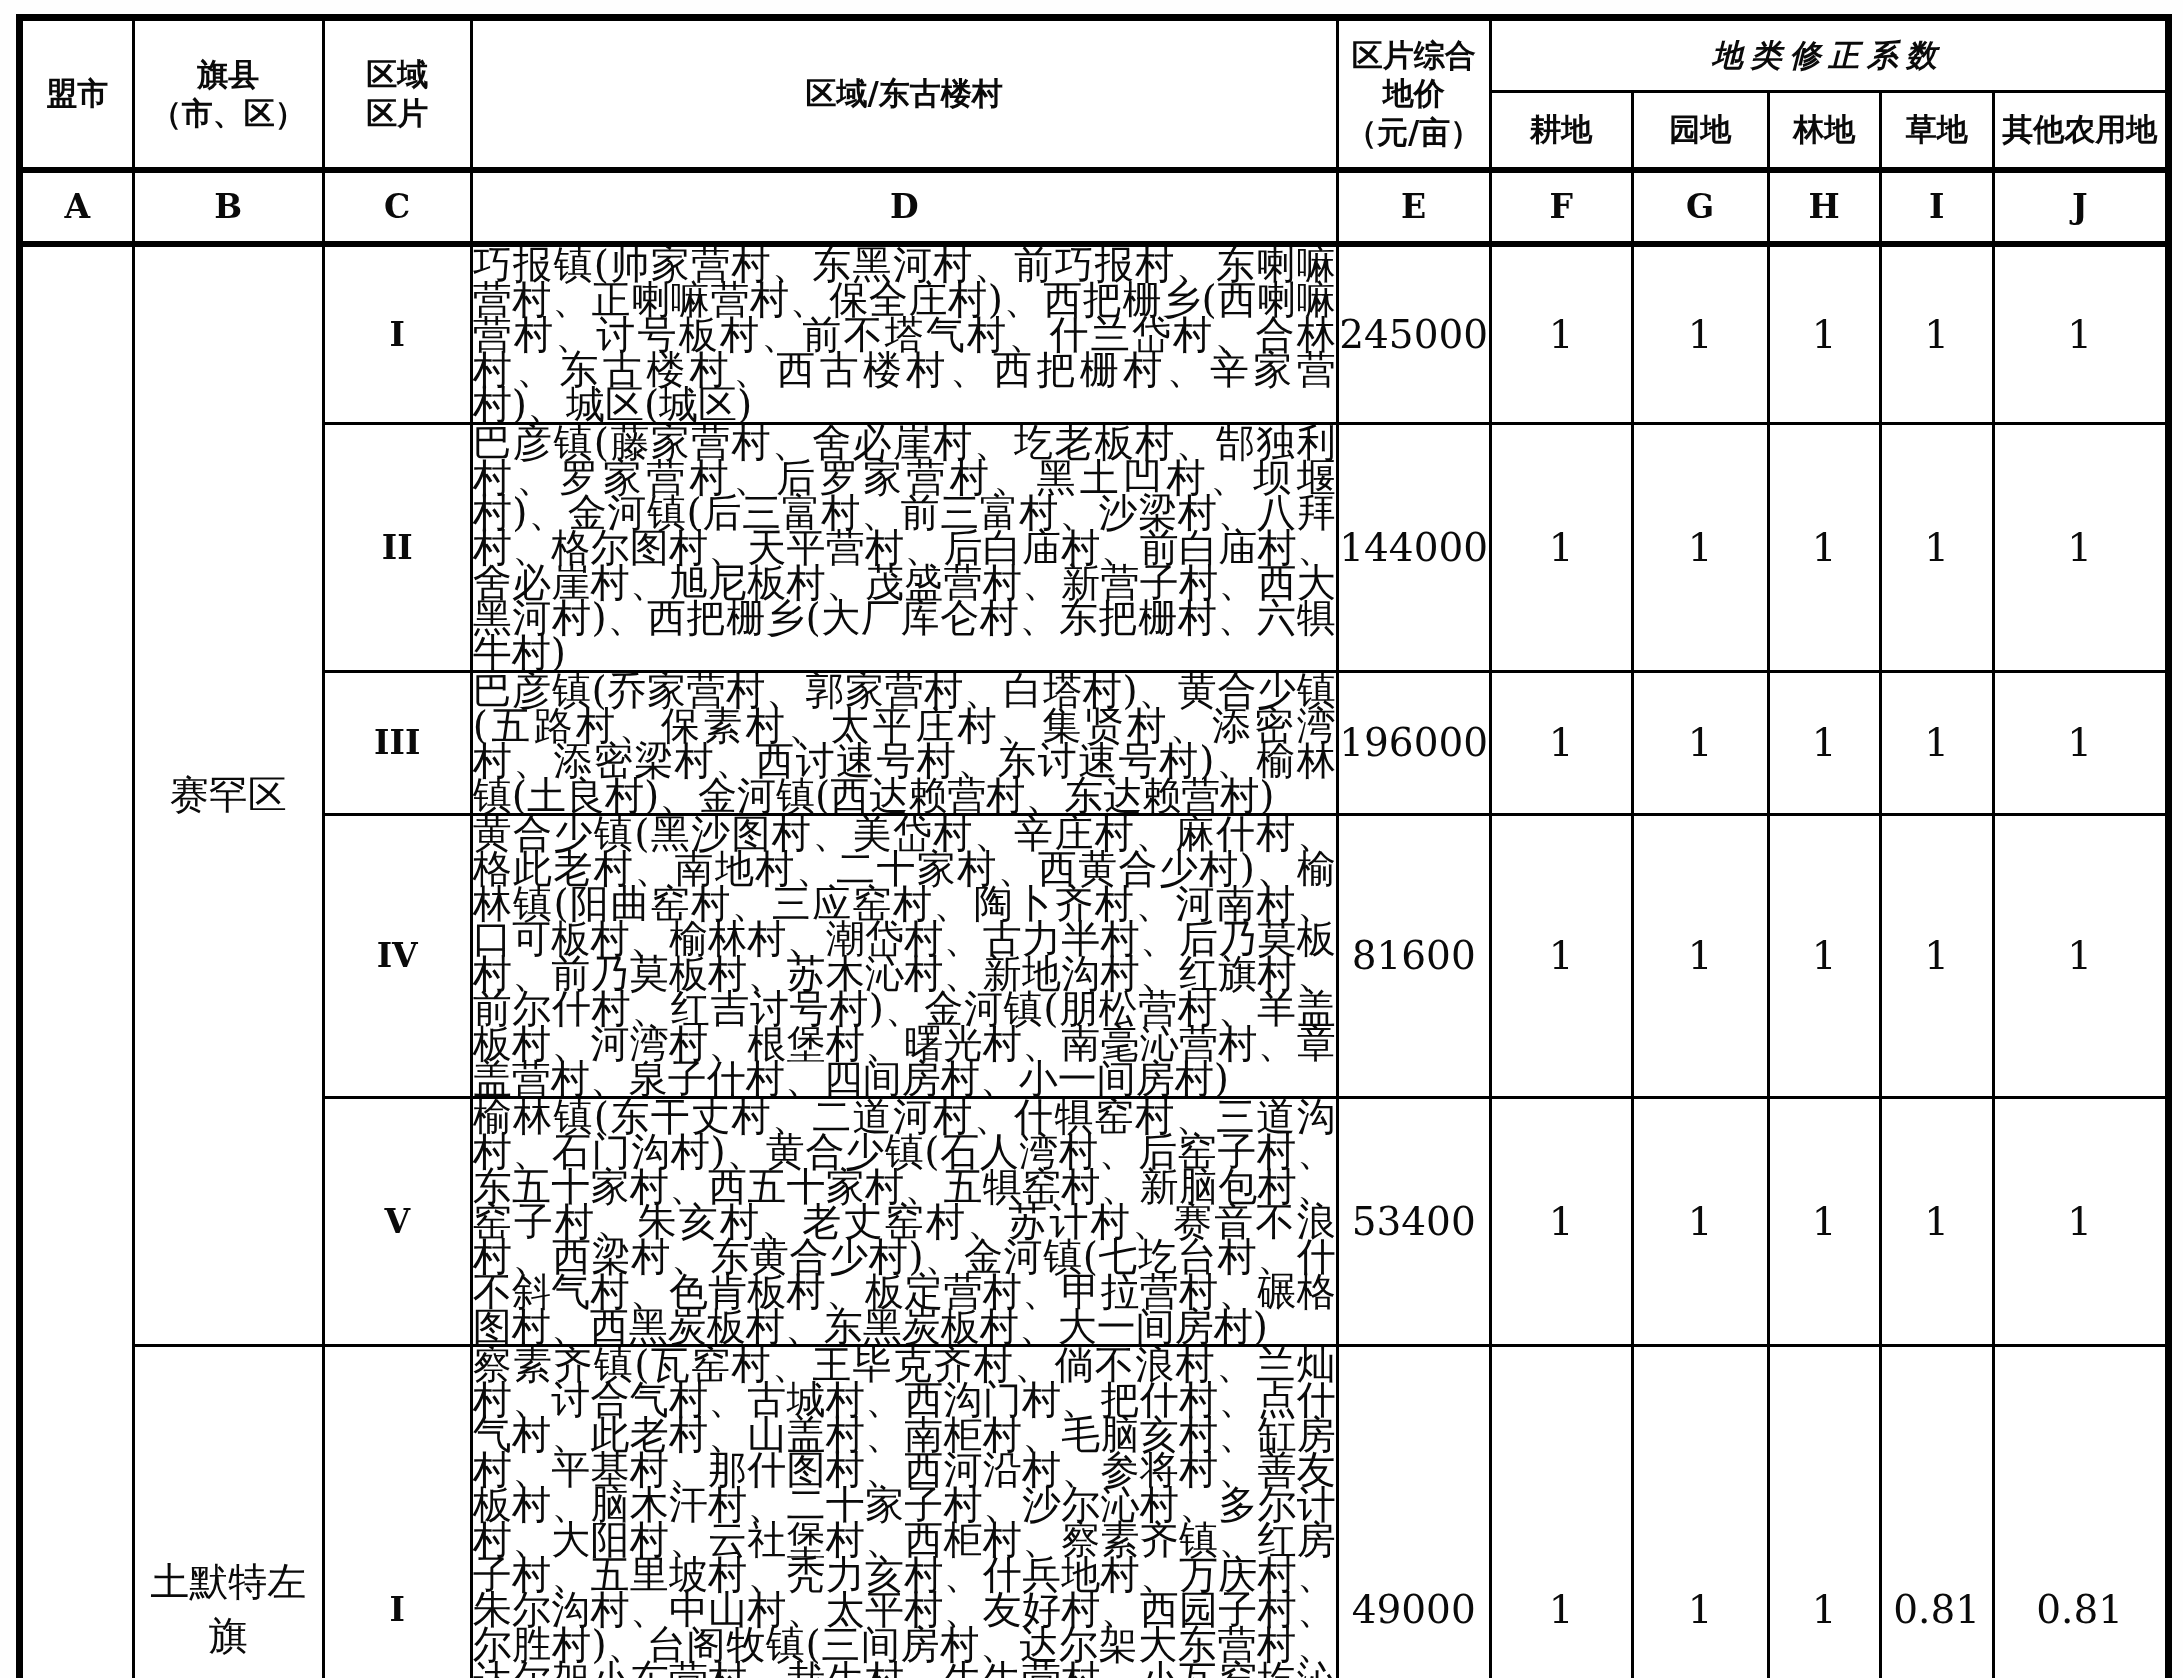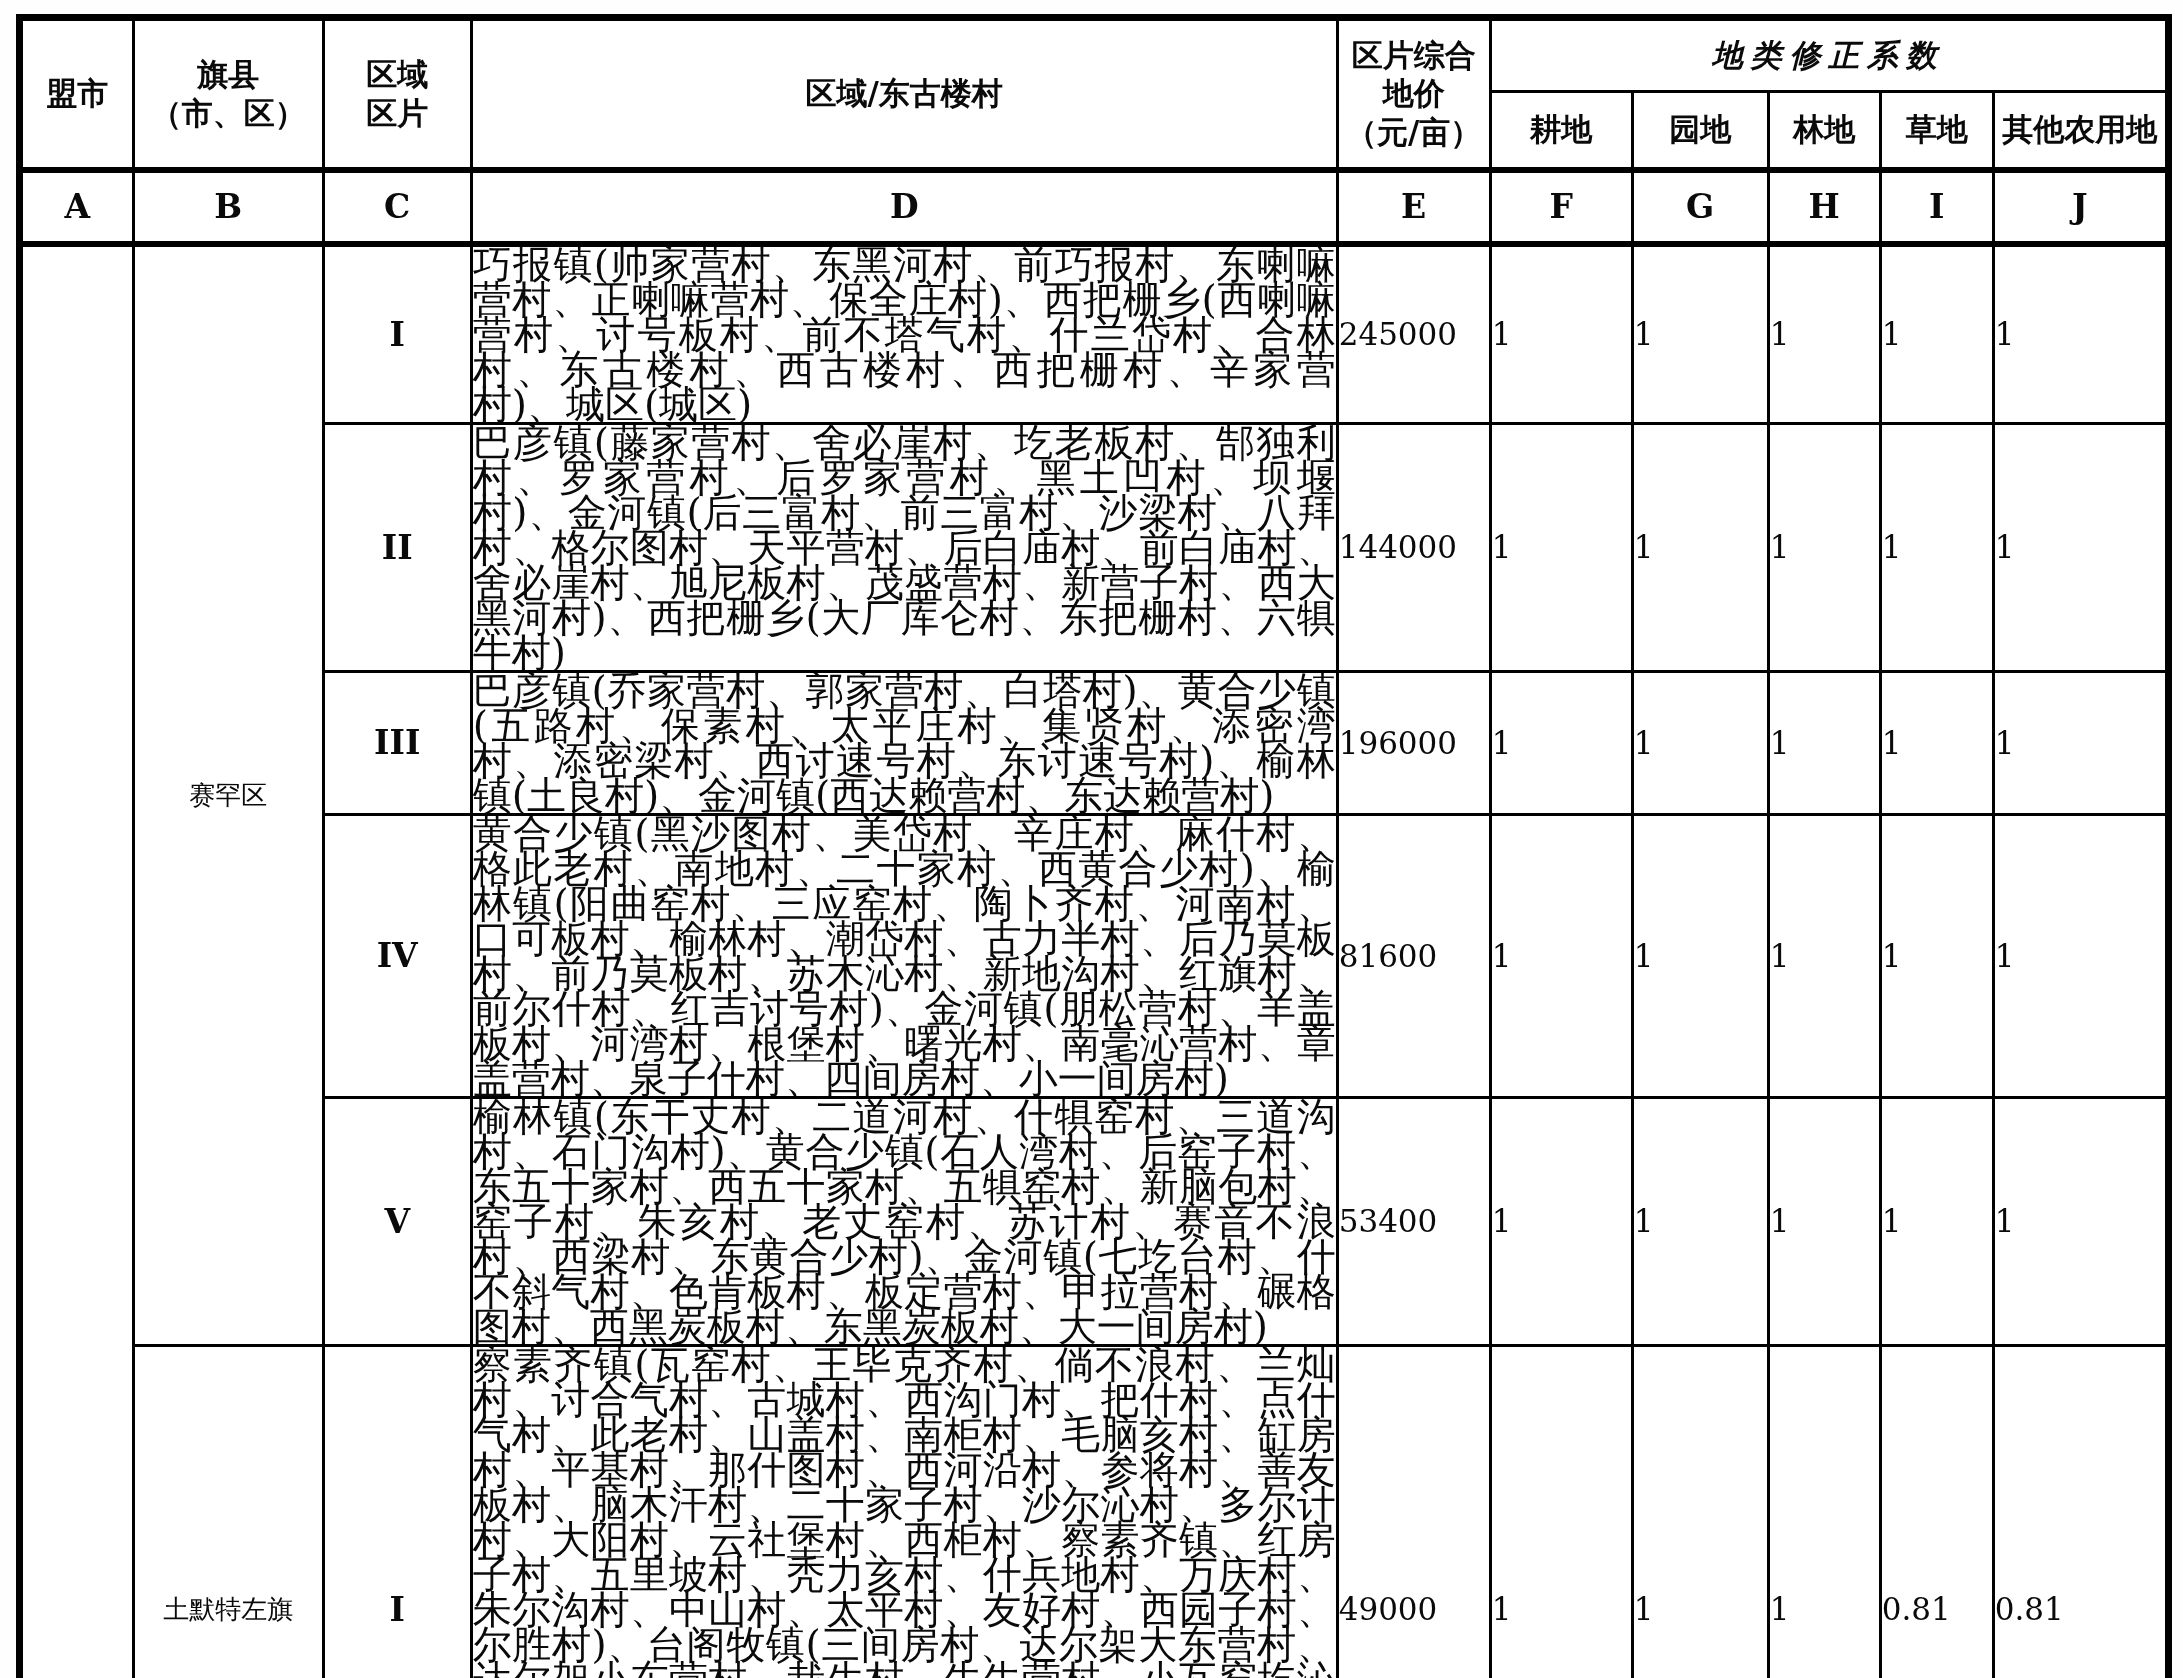--- a/index.html
+++ b/index.html
@@ -47,32 +47,33 @@
   tr.letters { height: 74px; }
   tr.letters th {
     border-top-width: 6.3px;
     border-bottom-width: 6.3px;
     font-size: 33px;
     font-weight: 700;
     letter-spacing: 0;
   }
   
   td.league   { text-align: center; vertical-align: middle; font-size: 31px; }
-  td.banner   { text-align: center; vertical-align: middle; font-size: 26px; }
+  td.banner   { text-align: center; vertical-align: middle; font-size: 39px; }
   td.zone     { text-align: center; vertical-align: middle; font-size: 33px; font-weight: 600; }
   td.desc {
     vertical-align: middle;
     text-align: justify;
     font-size: 39px;
     line-height: 35px;
     padding: 1.6px 6.3px 1.6px 4.7px;
   }
   td.num {
+    text-align: center;
     vertical-align: middle;
-    font-size: 31px;
+    font-size: 39px;
     margin-left: 40px;
   }
   tr.r1 { height: 164px; }
   tr.r2 { height: 215px; }
   tr.r3 { height: 133px; }
   tr.r4 { height: 251px; }
   tr.r5 { height: 239px; }
   tr.r6 { height: 423px; }
 </style>
 </head>

